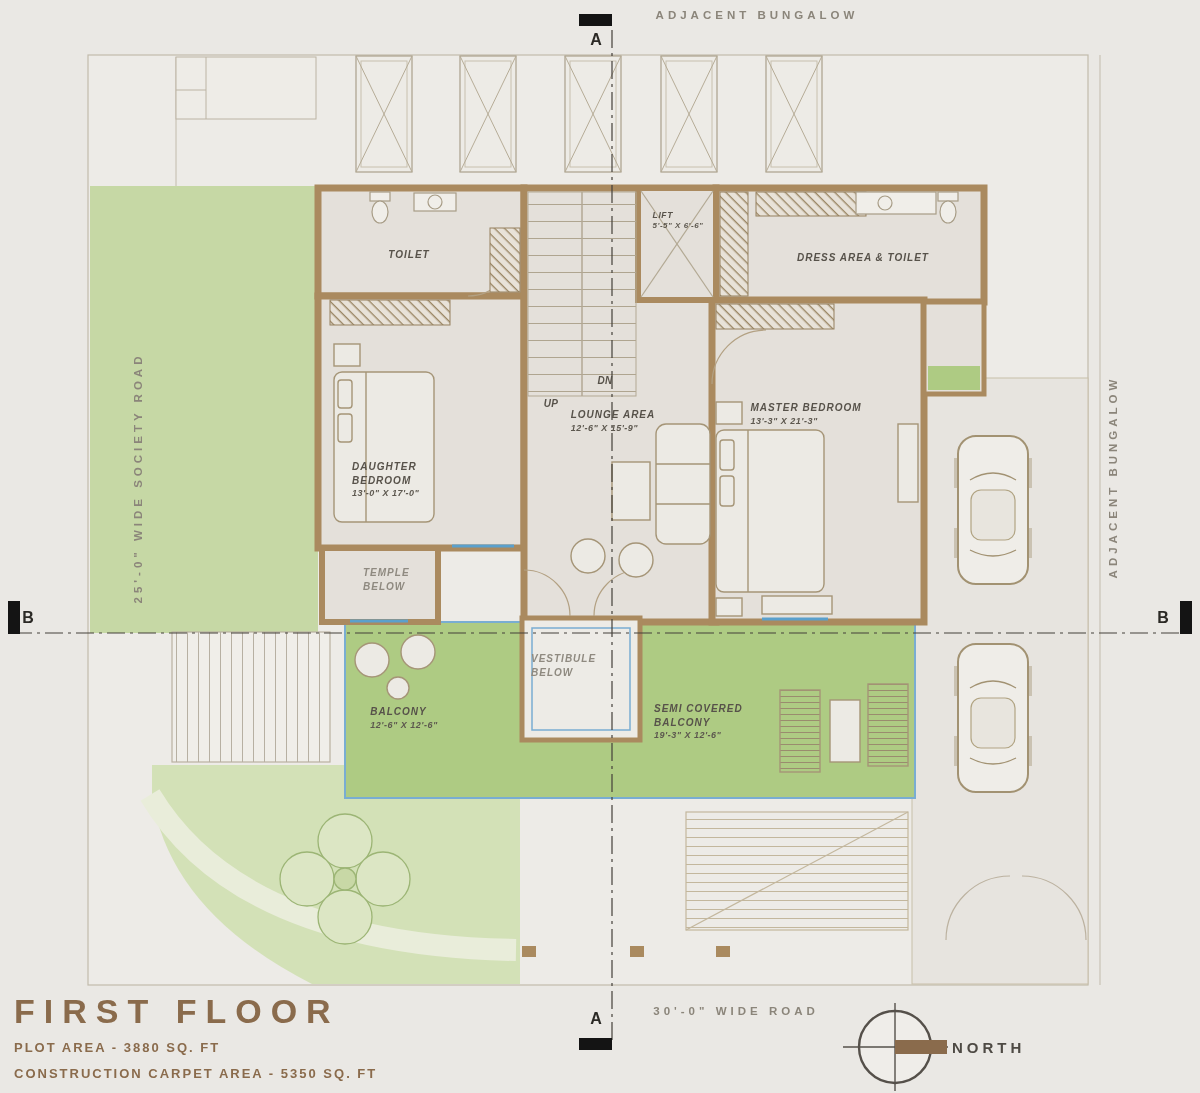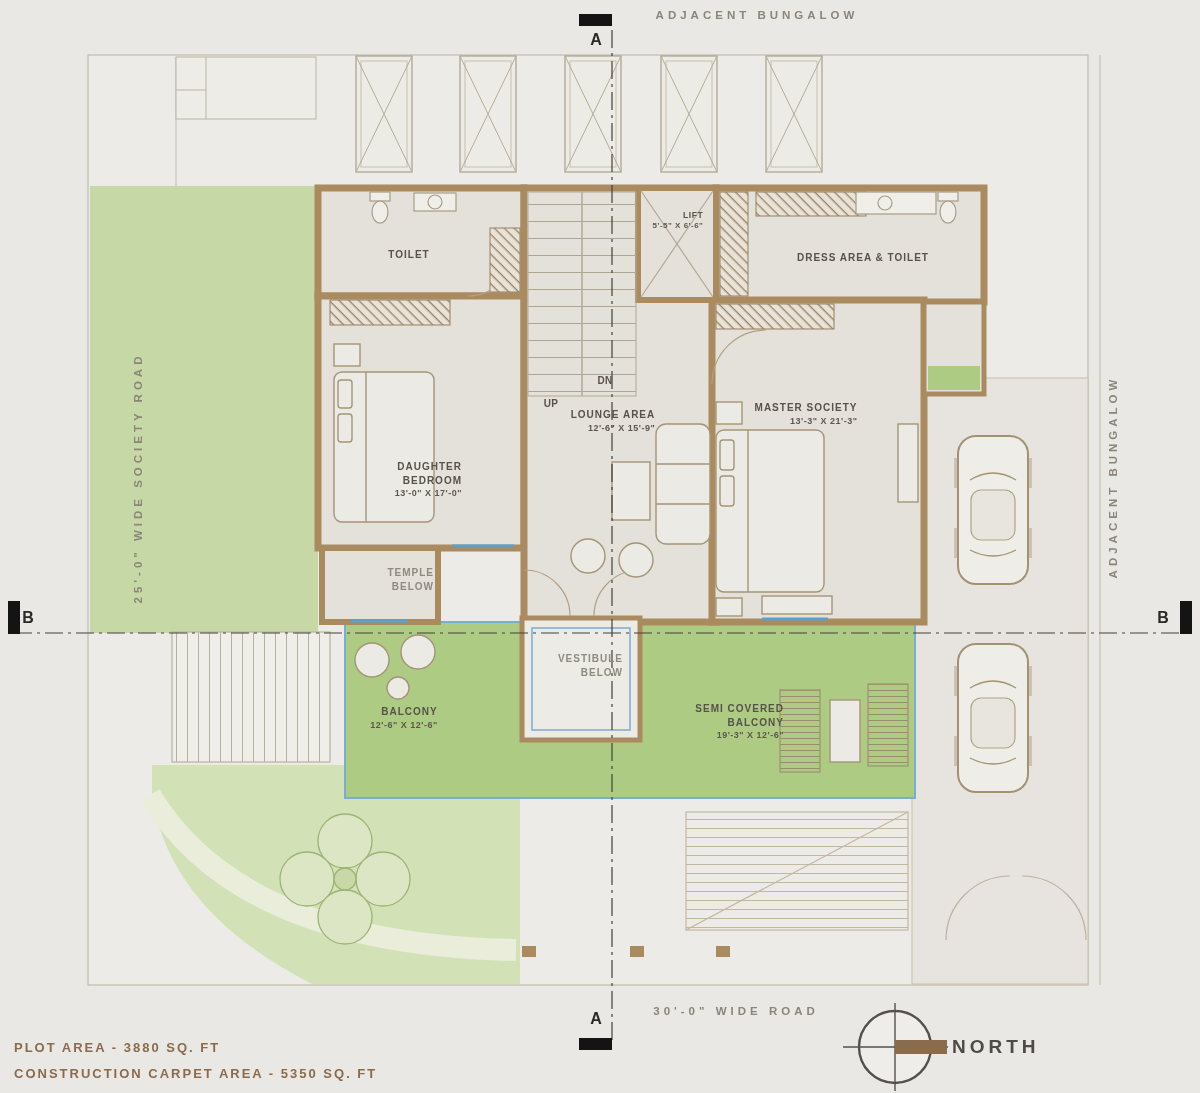--- a/index.html
+++ b/index.html
@@ -1,38 +1,38 @@
 <!DOCTYPE html>
 <html><head>
 <meta charset="utf-8">
 <style>
   html,body{margin:0;padding:0;}
   body{font-family:"Liberation Sans",sans-serif;background:#dcdad6;}
   #canvas{position:relative;width:1200px;height:1093px;background:#fef9c3;overflow:hidden;}
   #canvas svg{position:absolute;left:0;top:0;}
 
-  .lbl{position:absolute;transform:translate(-50%,-50%);text-align:right;color:#57524a;
-       font-size:10px;font-weight:700;letter-spacing:1px;line-height:1.35;white-space:nowrap;}
+  .lbl{position:absolute;transform:translate(-50%,-50%);text-align:left;color:#57524a;
+       font-size:10px;font-weight:700;letter-spacing:1px;line-height:1.35;white-space:nowrap;font-style:italic;}
   .lbl .rname{display:block;}
   .lbl .rdim{display:block;font-size:9px;font-weight:600;letter-spacing:.5px;color:#5d584f;white-space:nowrap;}
   .lbl.wrap{white-space:normal;}
   .lbl.small{font-size:8.5px;letter-spacing:.6px;}
   .lbl.tiny{font-size:10px;letter-spacing:.4px;}
 
   .edge{position:absolute;transform:translate(-50%,-50%);color:#8b857a;font-size:11.5px;
         font-weight:600;letter-spacing:4px;white-space:nowrap;}
   .edge.vert{writing-mode:vertical-rl;transform:translate(-50%,-50%) rotate(180deg);}
 
   .section-letter{position:absolute;transform:translate(-50%,-50%);color:#2b2925;
         font-size:16px;font-weight:700;}
 
   .title-block{position:absolute;left:14px;top:992px;color:#8a6b4c;}
   .title-main{font-size:34px;font-weight:800;letter-spacing:9px;}
   .title-sub{position:absolute;left:14px;color:#8a6b4c;font-size:13px;font-weight:700;letter-spacing:2px;white-space:nowrap;}
-  .north-label{position:absolute;transform:translate(0,-50%);color:#4e4a44;font-size:19px;
+  .north-label{position:absolute;transform:translate(0,-50%);color:#4e4a44;font-size:15px;
         font-weight:700;letter-spacing:4px;}
 </style>
 </head>
 <body>
 
 <div id="canvas">
 
 <svg width="1200" height="1093" viewBox="0 0 1200 1093">
   <defs>
     <pattern id="pHatch" width="7" height="7" patternUnits="userSpaceOnUse" patternTransform="rotate(45)">
@@ -268,43 +268,46 @@
     <span class="rname">DAUGHTER BEDROOM</span>
     <span class="rdim">13'-0" X 17'-0"</span>
   </div>
 
   <div class="lbl" style="left:613px;top:421px">
     <span class="rname">LOUNGE AREA</span>
     <span class="rdim">12'-6" X 15'-9"</span>
   </div>
 
   <div class="lbl" style="left:806px;top:414px">
-    <span class="rname">MASTER SOCIETY</span>
+    <span class="rname">MASTER BEDROOM</span>
     <span class="rdim">13'-3" X 21'-3"</span>
   </div>
 
-  <div class="lbl wrap" style="left:394px;top:579px;width:80px;color:#8f8a80">
+  <div class="lbl wrap" style="left:403px;top:579px;width:80px;color:#8f8a80">
     <span class="rname">TEMPLE BELOW</span>
   </div>
 
   <div class="lbl wrap" style="left:577px;top:665px;width:92px;color:#8f8a80">
     <span class="rname">VESTIBULE BELOW</span>
   </div>
 
   <div class="lbl" style="left:404px;top:718px">
     <span class="rname">BALCONY</span>
     <span class="rdim">12'-6" X 12'-6"</span>
   </div>
 
   <div class="lbl wrap" style="left:719px;top:722px;width:130px">
     <span class="rname">SEMI COVERED BALCONY</span>
     <span class="rdim">19'-3" X 12'-6"</span>
   </div>
 
   <div class="lbl tiny" style="left:551px;top:404px">UP</div>
   <div class="lbl tiny" style="left:605px;top:381px">DN</div>
 
+  <div class="title-block">
+    <span class="title-main">FIRST FLOOR</span>
+  </div>
   <div class="title-sub" style="top:1040px">PLOT AREA - 3880 SQ. FT</div>
   <div class="title-sub" style="top:1066px">CONSTRUCTION CARPET AREA - 5350 SQ. FT</div>
 
   <div class="north-label" style="left:952px;top:1047px">NORTH</div>
 
 </div>
 
 </body></html>

